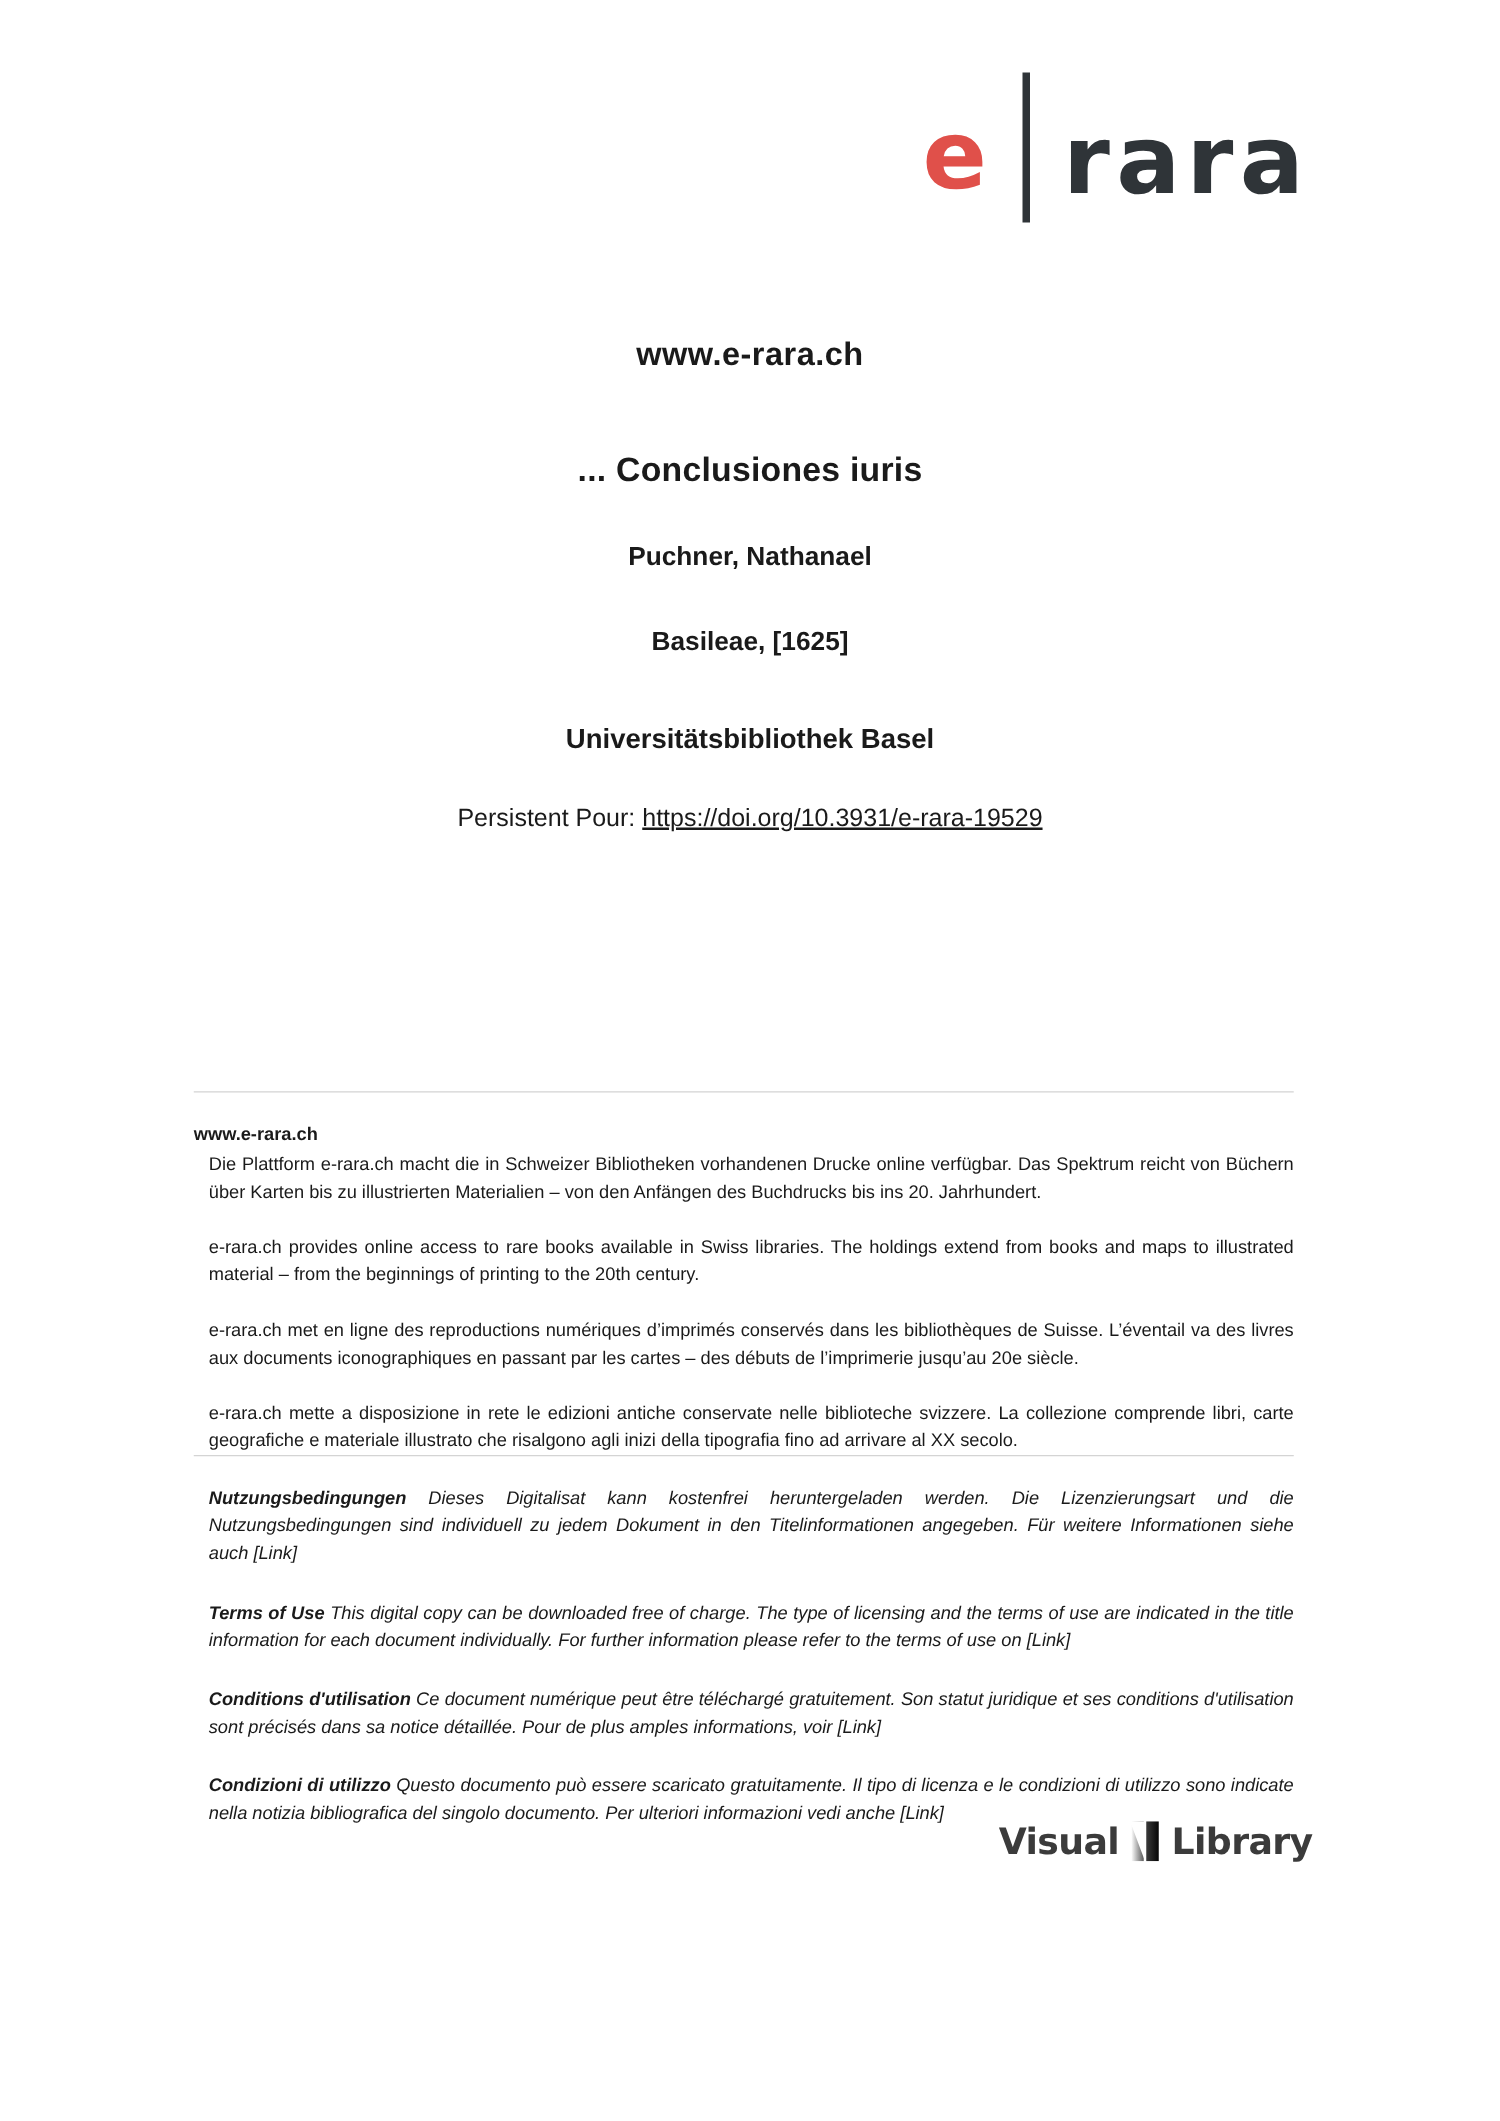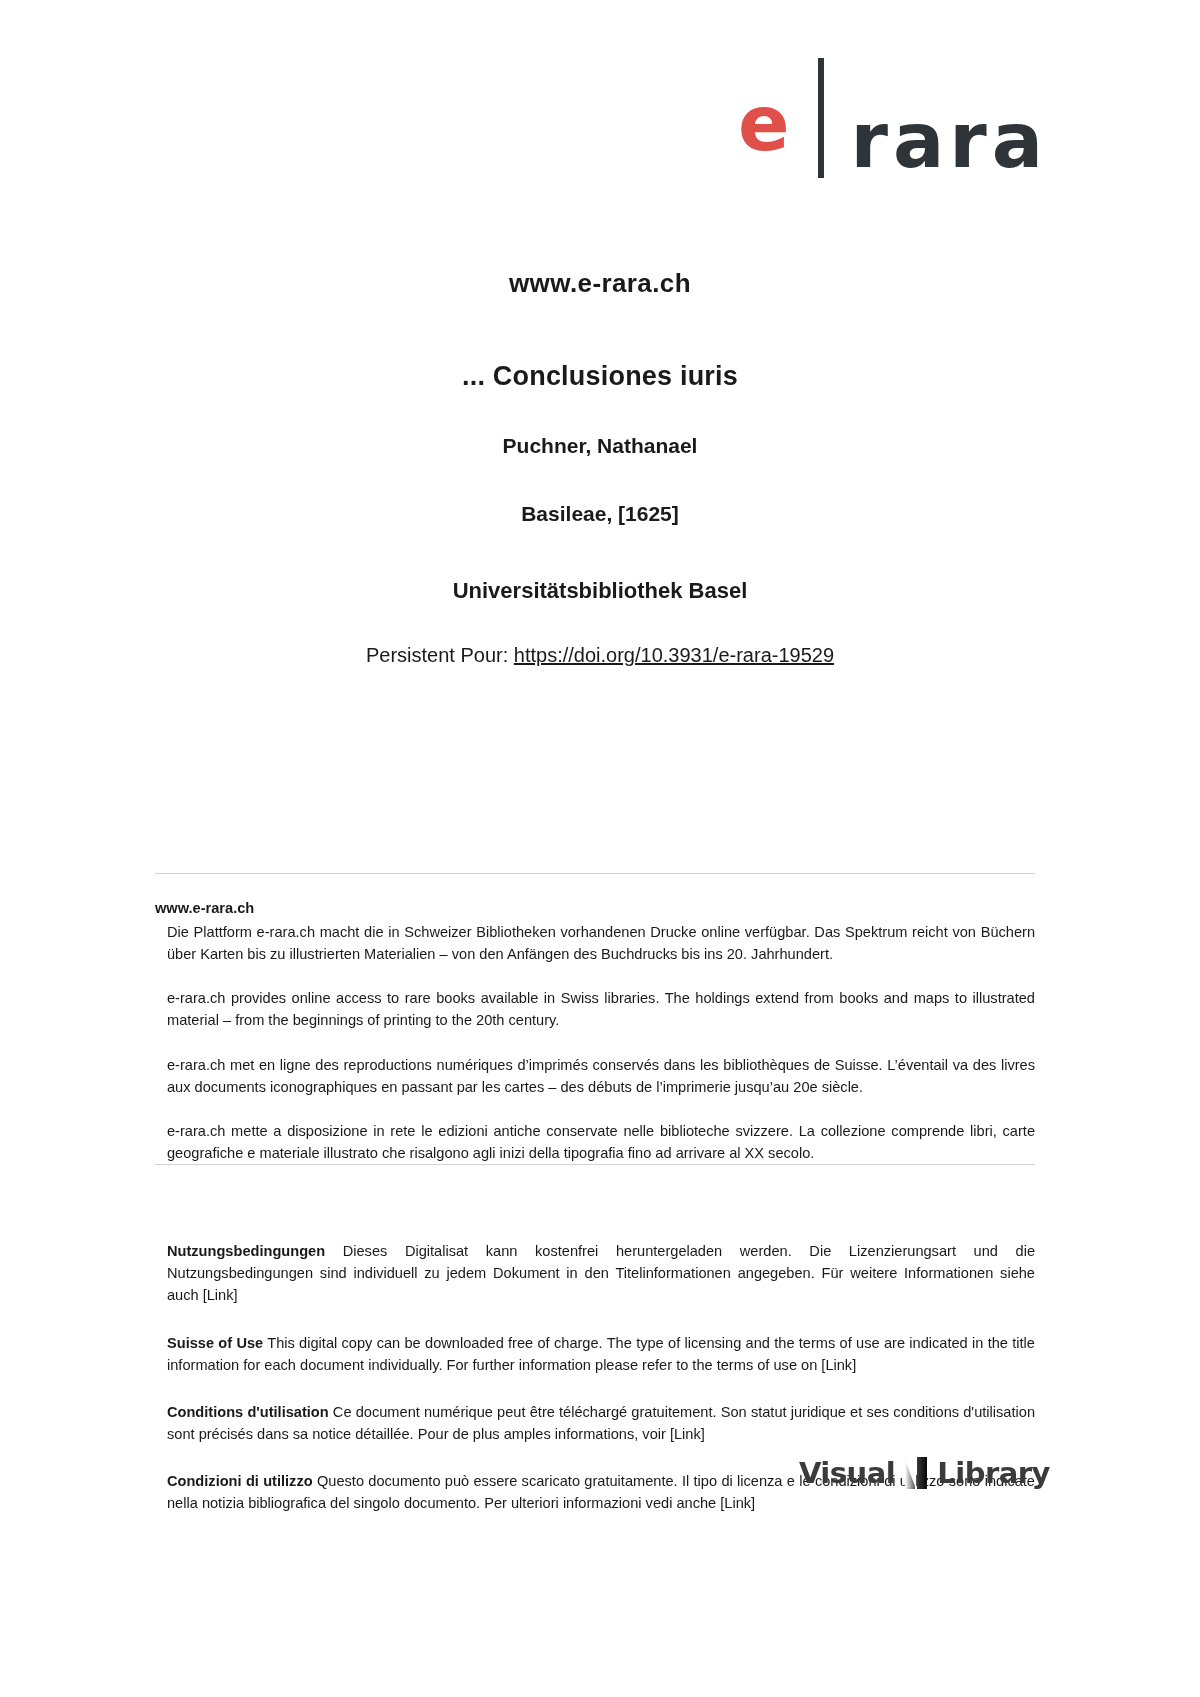--- a/index.html
+++ b/index.html
@@ -48,21 +48,21 @@
     margin: 0 26px 0 30px;
   }
   .logo-rara {
     font-family: "DejaVu Sans", sans-serif;
     font-weight: 700;
     font-size: 76px;
     line-height: 1;
     color: #2f3438;
     letter-spacing: 5px;
     position: relative;
-    top: 23px;
+    top: 10px;
   }
 
   
   .titleblock {
     position: absolute;
     left: 0;
     right: 0;
     top: 268px;
     text-align: center;
   }
@@ -117,21 +117,21 @@
   .divider.d2 { top: 1164px; }
 
   
   .textcol {
     position: absolute;
     left: 155px;
     width: 880px;
     box-sizing: border-box;
   }
   .block-about { top: 898px; }
-  .block-terms { top: 1240px; }
+  .block-terms { top: 1188px; font-style: italic; }
 
   .para {
     font-size: 14.6px;
     line-height: 1.52;
     text-align: justify;
     margin: 0 0 20px 12px;
     color: #1a1a1a;
     hyphens: none;
   }
   .para:last-child { margin-bottom: 0; }
@@ -198,21 +198,21 @@
     <p class="para">Die Plattform e-rara.ch macht die in Schweizer Bibliotheken vorhandenen Drucke online verfügbar. Das Spektrum reicht von Büchern über Karten bis zu illustrierten Materialien – von den Anfängen des Buchdrucks bis ins 20. Jahrhundert.</p>
     <p class="para">e-rara.ch provides online access to rare books available in Swiss libraries. The holdings extend from books and maps to illustrated material – from the beginnings of printing to the 20th century.</p>
     <p class="para">e-rara.ch met en ligne des reproductions numériques d’imprimés conservés dans les bibliothèques de Suisse. L’éventail va des livres aux documents iconographiques en passant par les cartes – des débuts de l’imprimerie jusqu’au 20e siècle.</p>
     <p class="para">e-rara.ch mette a disposizione in rete le edizioni antiche conservate nelle biblioteche svizzere. La collezione comprende libri, carte geografiche e materiale illustrato che risalgono agli inizi della tipografia fino ad arrivare al XX secolo.</p>
   </div>
 
   <div class="divider d2"></div>
 
   <div class="textcol block-terms">
     <p class="para"><span class="lead">Nutzungsbedingungen</span><span> Dieses Digitalisat kann kostenfrei heruntergeladen werden. Die Lizenzierungsart und die Nutzungsbedingungen sind individuell zu jedem Dokument in den Titelinformationen angegeben. Für weitere Informationen siehe auch [Link]</span></p>
-    <p class="para"><span class="lead">Suisse of Use</span><span> This digital copy can be downloaded free of charge. The type of licensing and the terms of use are indicated in the title information for each document individually. For further information please refer to the terms of use on [Link]</span></p>
+    <p class="para"><span class="lead">Terms of Use</span><span> This digital copy can be downloaded free of charge. The type of licensing and the terms of use are indicated in the title information for each document individually. For further information please refer to the terms of use on [Link]</span></p>
     <p class="para"><span class="lead">Conditions d'utilisation</span><span> Ce document numérique peut être téléchargé gratuitement. Son statut juridique et ses conditions d'utilisation sont précisés dans sa notice détaillée. Pour de plus amples informations, voir [Link]</span></p>
     <p class="para"><span class="lead">Condizioni di utilizzo</span><span> Questo documento può essere scaricato gratuitamente. Il tipo di licenza e le condizioni di utilizzo sono indicate nella notizia bibliografica del singolo documento. Per ulteriori informazioni vedi anche [Link]</span></p>
   </div>
 
   <div class="footer">
     <span class="vl-word">Visual</span>
     <span class="vl-mark">
       <svg width="26" height="32" viewBox="0 0 26 32" xmlns="http://www.w3.org/2000/svg">
         <defs>
           <linearGradient id="vlg1" x1="0" y1="0" x2="1" y2="0">

